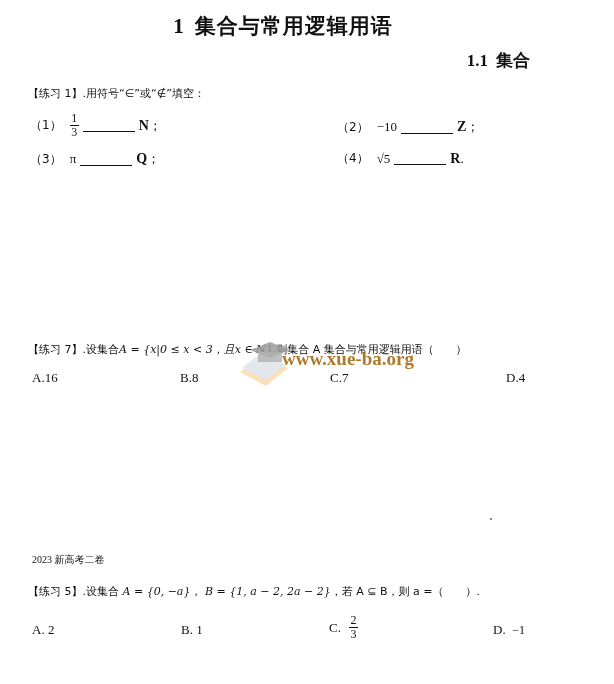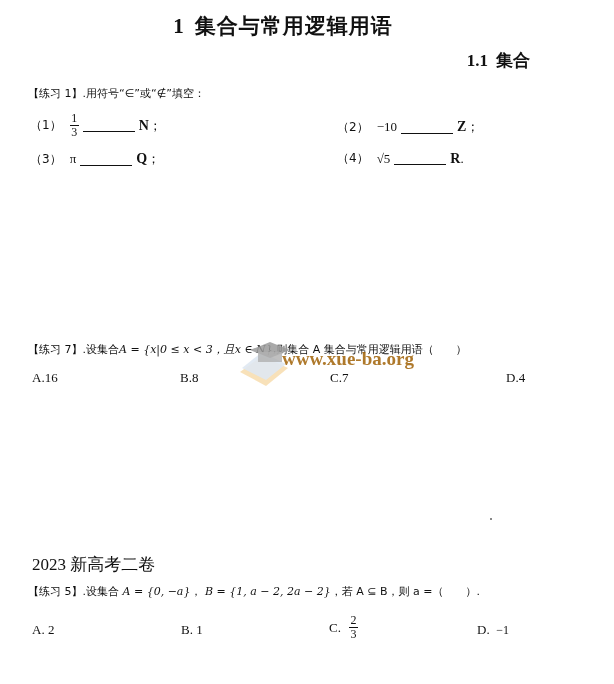--- a/index.html
+++ b/index.html
@@ -91,21 +91,21 @@
   <span class="wm-text">www.xue-ba.org</span>
 </div>
 
 <div class="abs opt" style="left:32px; top:370px;">A.16</div>
 <div class="abs opt" style="left:180px; top:370px;">B.8</div>
 <div class="abs opt" style="left:330px; top:370px;">C.7</div>
 <div class="abs opt" style="left:475px; top:370px;margin-left:31px;">D.4</div>
 
 <div class="abs dot"></div>
 
-<div class="abs" style="left:32px; top:553px; font-size:17px;">2023 新高考二卷</div>
+<div class="abs" style="left:32px; top:553px; font-size:10px;">2023 新高考二卷</div>
 
 <div class="abs q" style="left:28px; top:584px;">
   <span>【练习 5】</span><span>.设集合</span>
   <span class="math">A = {0, −a}</span><span>，</span>
   <span class="math">B = {1, a − 2, 2a − 2}</span><span>，若 A ⊆ B，则 a =（　　）.</span>
 </div>
 
 <div class="abs opt" style="left:32px; top:622px;">
   <span>A.</span> <span>2</span>
 </div>
@@ -113,15 +113,15 @@
   <span>B.</span> <span>1</span>
 </div>
 <div class="abs opt item" style="left:329px; top:614px;">
   <span style="margin-right:8px;">C.</span>
   <span class="frac">
     <span>2</span>
     <span class="bar"></span>
     <span>3</span>
   </span>
 </div>
-<div class="abs opt" style="left:477px; top:622px;">
+<div class="abs opt" style="left:493px; top:622px;">
   <span>D.</span>&nbsp; <span style="font-size:12px;">−1</span>
 </div>
 
 </body></html>

